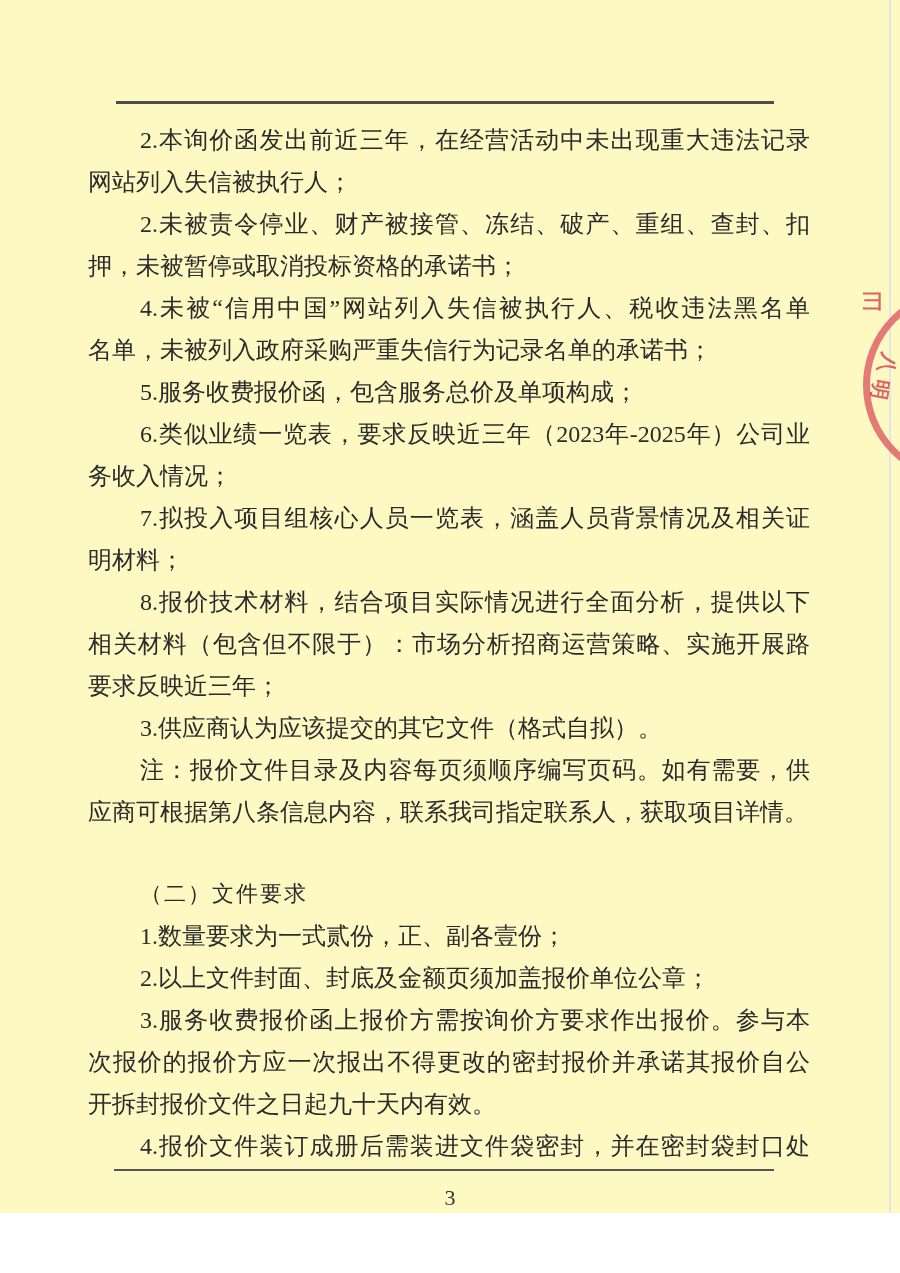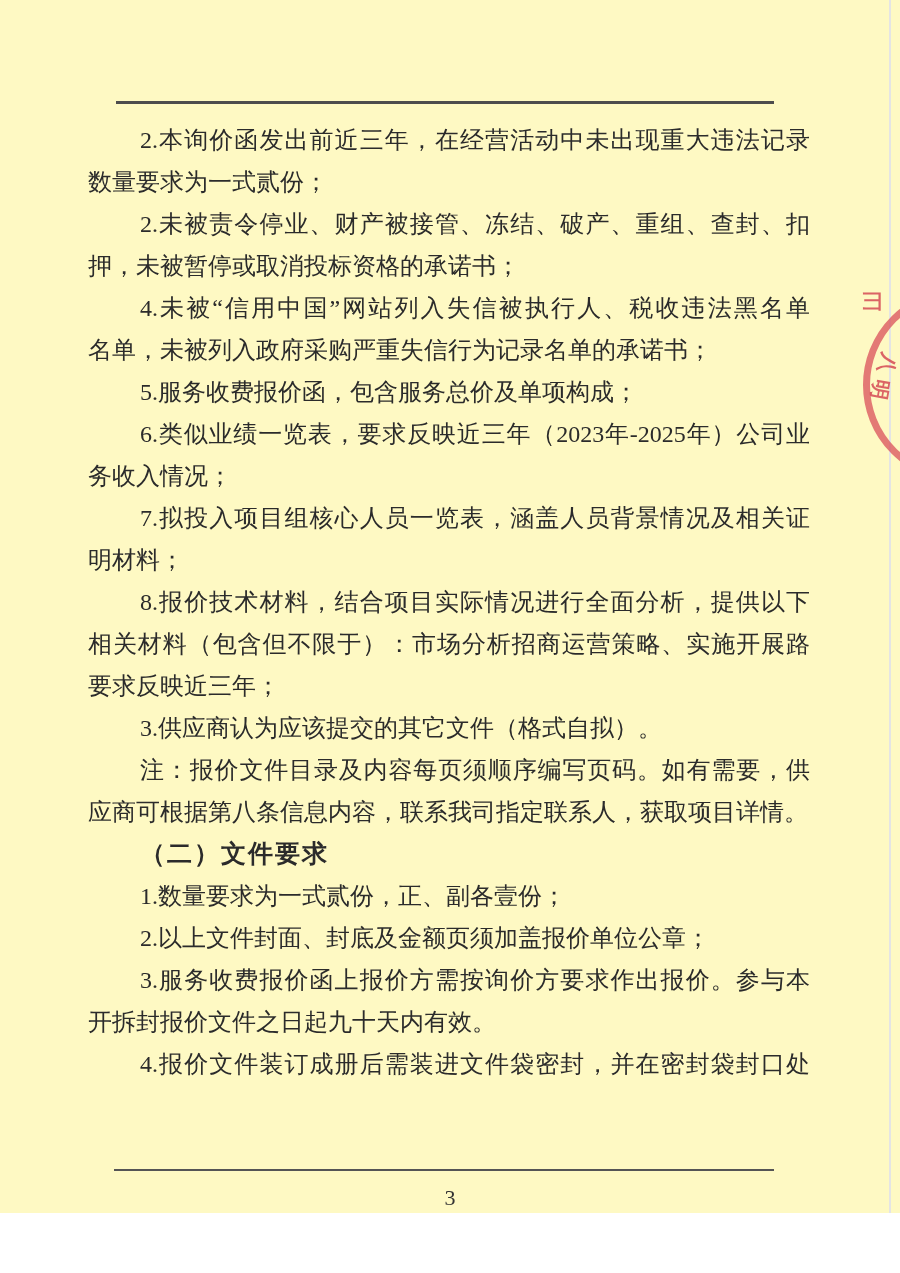--- a/index.html
+++ b/index.html
@@ -36,23 +36,24 @@
     color: #2b2b2b;
     white-space: normal;
     overflow: visible;
   }
   .line.indent { text-indent: 52px; }
   .line.justify {
     text-align: justify;
     text-align-last: justify;
   }
   .line.heading {
-    font-weight: bold;
-    font-size: 25px;
+    font-weight: normal;
+    font-size: 22px;
     letter-spacing: 2px;
+    margin-top: 40px;
   }
   .footer-rule {
     position: absolute;
     left: 114px;
     top: 1169px;
     width: 660px;
     height: 2px;
     background: #555555;
   }
   .page-number {
@@ -105,40 +106,41 @@
 </style>
 </head>
 <body>
 
 <div class="page">
 
   <div class="top-rule"></div>
 
   <div class="content">
       <div class="line indent justify">2.本询价函发出前近三年，在经营活动中未出现重大违法记录</div>
-      <div class="line">数量要求为一式贰份；</div>
+      <div class="line">网站列入失信被执行人；</div>
       <div class="line indent justify">2.未被责令停业、财产被接管、冻结、破产、重组、查封、扣</div>
       <div class="line">押，未被暂停或取消投标资格的承诺书；</div>
       <div class="line indent justify">4.未被“信用中国”网站列入失信被执行人、税收违法黑名单</div>
       <div class="line">名单，未被列入政府采购严重失信行为记录名单的承诺书；</div>
       <div class="line indent">5.服务收费报价函，包含服务总价及单项构成；</div>
       <div class="line indent justify">6.类似业绩一览表，要求反映近三年（2023年-2025年）公司业</div>
       <div class="line">务收入情况；</div>
       <div class="line indent justify">7.拟投入项目组核心人员一览表，涵盖人员背景情况及相关证</div>
       <div class="line">明材料；</div>
       <div class="line indent justify">8.报价技术材料，结合项目实际情况进行全面分析，提供以下</div>
       <div class="line justify">相关材料（包含但不限于）：市场分析招商运营策略、实施开展路</div>
       <div class="line">要求反映近三年；</div>
       <div class="line indent">3.供应商认为应该提交的其它文件（格式自拟）。</div>
       <div class="line indent justify">注：报价文件目录及内容每页须顺序编写页码。如有需要，供</div>
       <div class="line">应商可根据第八条信息内容，联系我司指定联系人，获取项目详情。</div>
       <div class="line indent heading">（二）文件要求</div>
       <div class="line indent">1.数量要求为一式贰份，正、副各壹份；</div>
       <div class="line indent">2.以上文件封面、封底及金额页须加盖报价单位公章；</div>
       <div class="line indent justify">3.服务收费报价函上报价方需按询价方要求作出报价。参与本</div>
+      <div class="line justify">次报价的报价方应一次报出不得更改的密封报价并承诺其报价自公</div>
       <div class="line">开拆封报价文件之日起九十天内有效。</div>
       <div class="line indent justify">4.报价文件装订成册后需装进文件袋密封，并在密封袋封口处</div>
     </div>
 
   <div class="footer-rule"></div>
 
   <div class="page-number">3</div>
 
   <div class="edge-line"></div>
 

